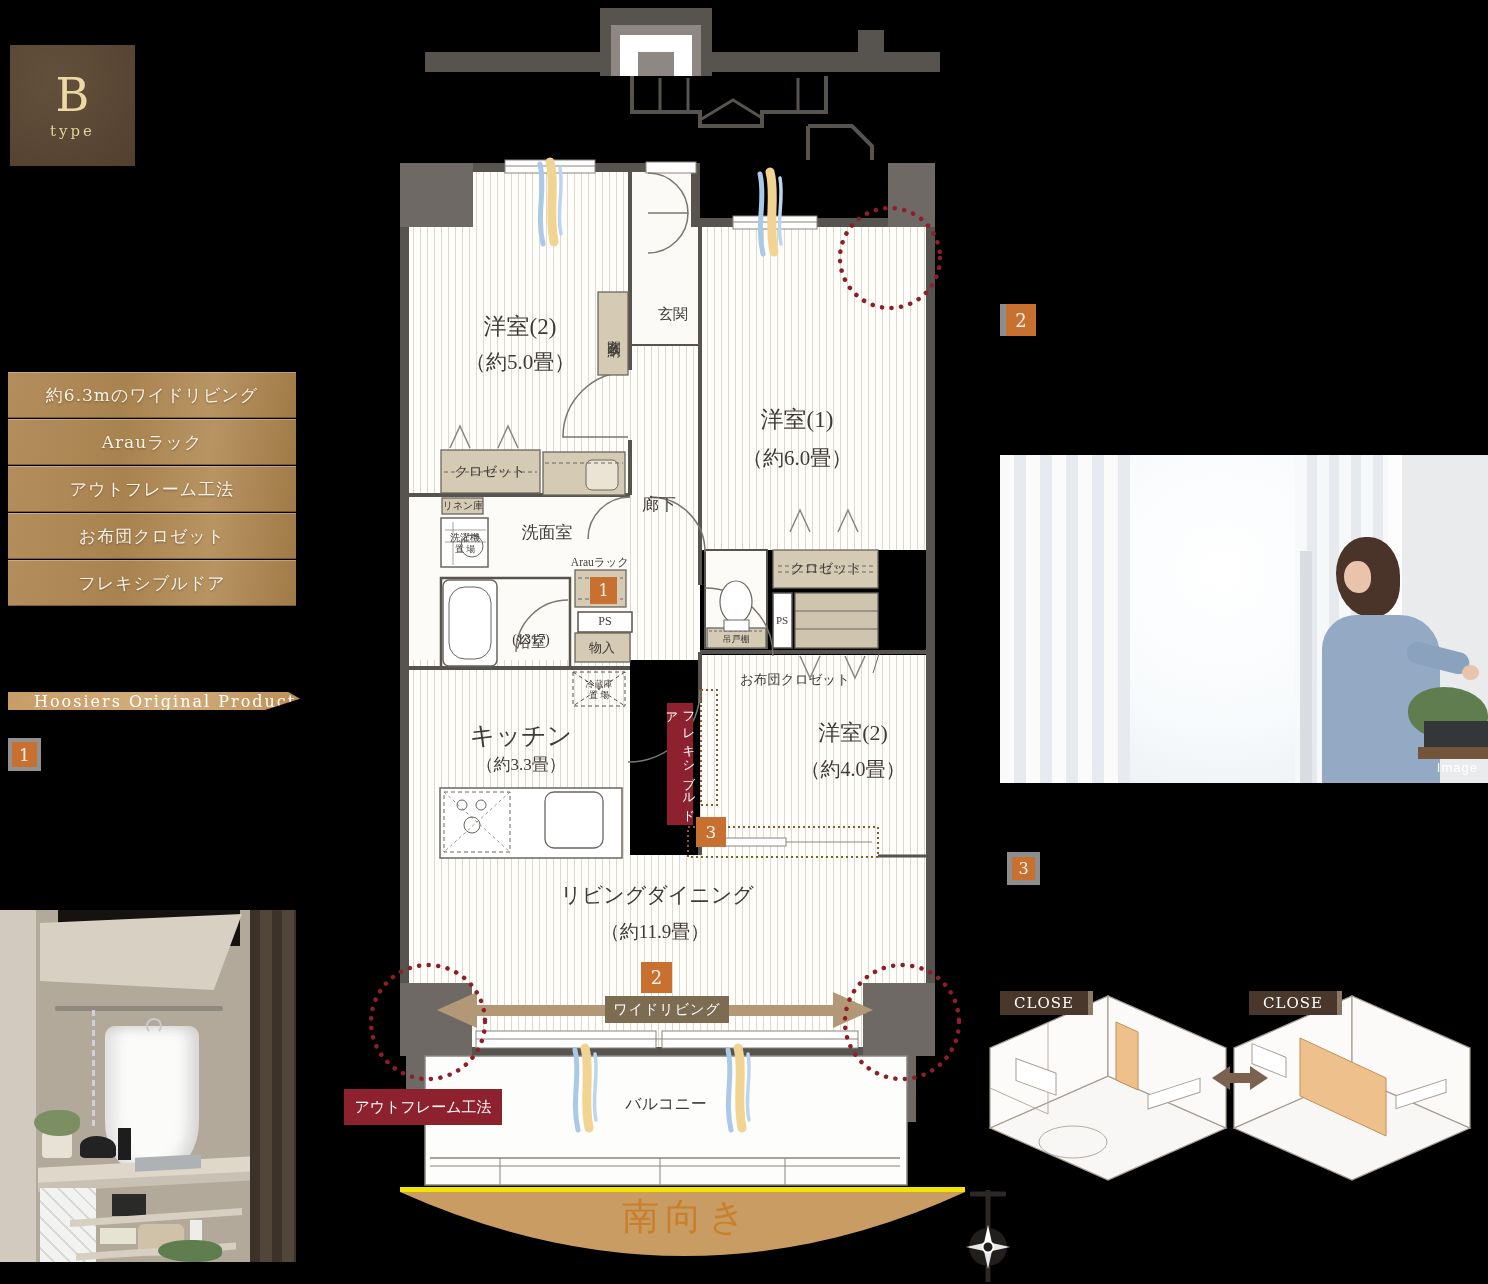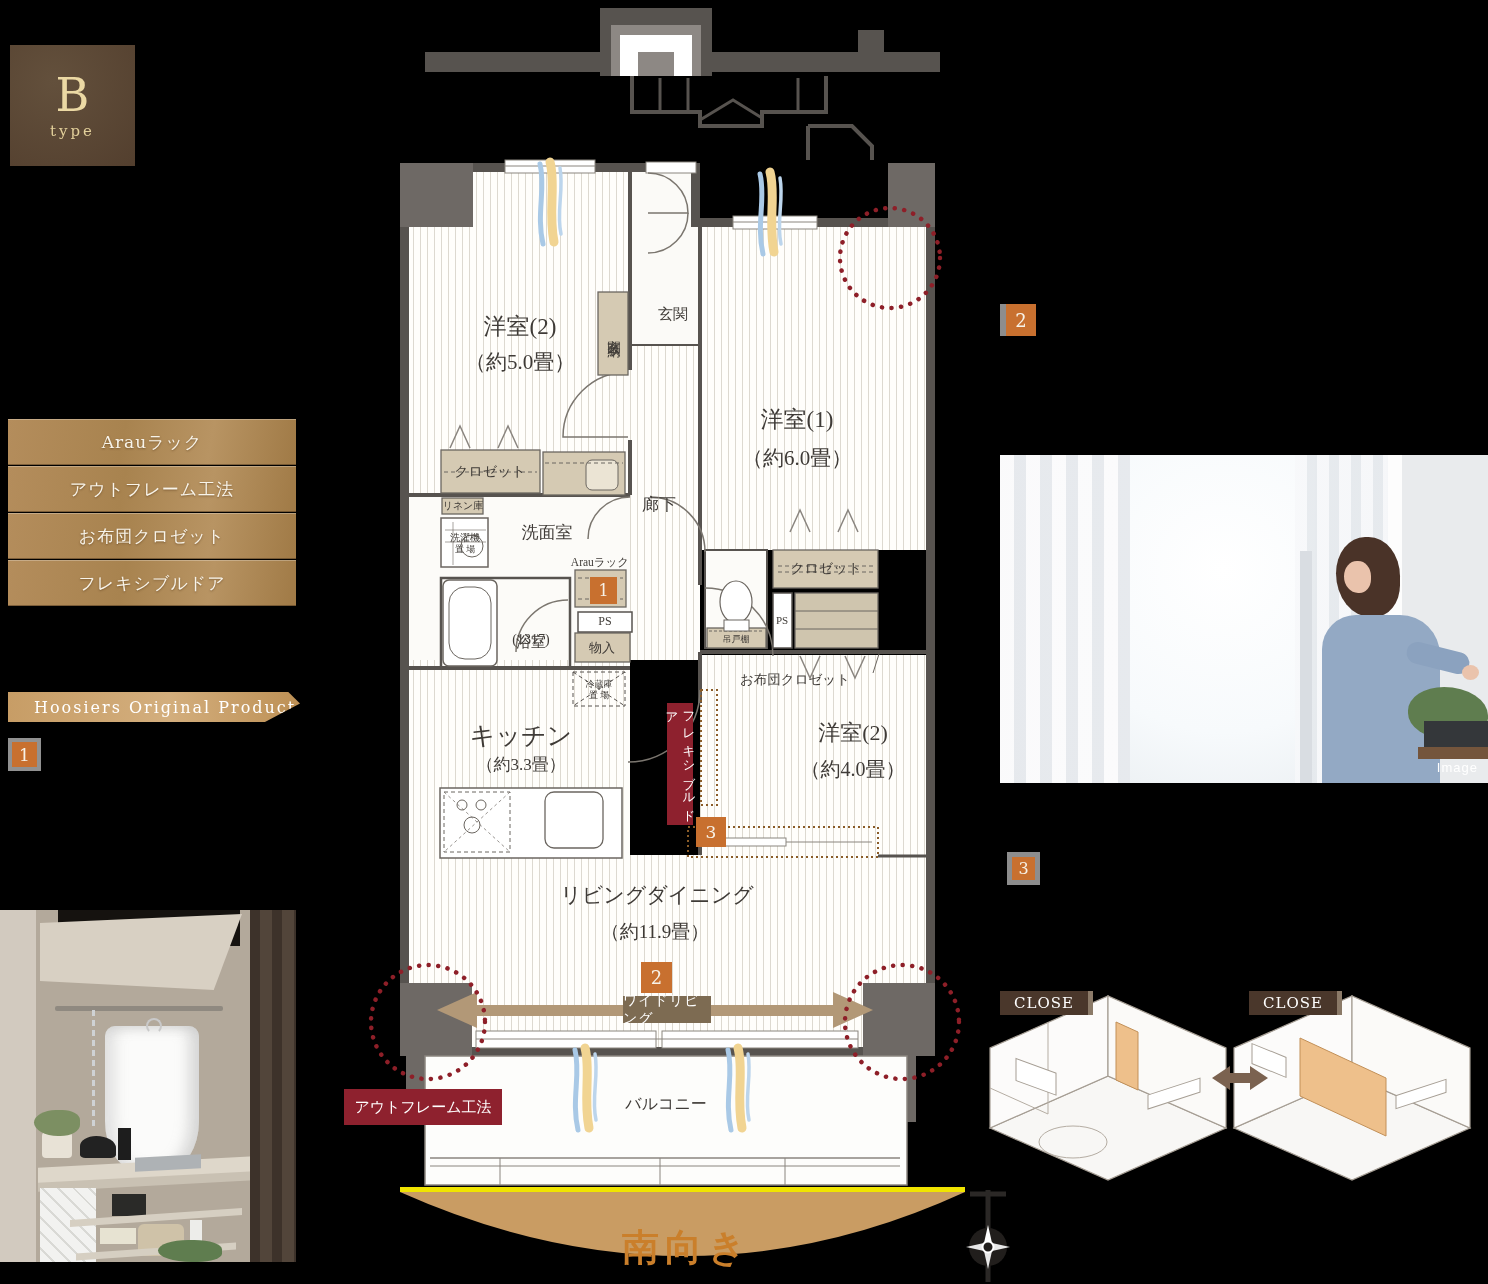--- a/index.html
+++ b/index.html
@@ -18,31 +18,31 @@
   .btype{left:10px;top:45px;width:125px;height:121px;z-index:5;
          background:radial-gradient(circle at 35% 30%,#63503c,#533f2e);
          display:flex;flex-direction:column;align-items:center;justify-content:center;color:#ecd9a4;}
   .btype .big{font-size:46px;line-height:1;}
   .btype .sub{font-size:15px;letter-spacing:3px;margin-top:4px;color:#e2cf9a;}
   .featbar{left:8px;width:288px;height:44px;z-index:5;position:absolute;
      background:linear-gradient(100deg,#b48d5c 0%,#a8834f 40%,#b89463 70%,#a07a46 100%);
      border-top:1px solid rgba(255,255,255,.28);border-bottom:1px solid rgba(60,40,20,.45);
      display:flex;align-items:center;justify-content:center;color:#f8f4ea;font-size:17px;
      text-shadow:0 1px 2px rgba(80,50,20,.5);letter-spacing:1px;}
-  .ribbon{left:8px;top:692px;width:292px;height:30px;z-index:5;position:absolute;
+  .ribbon{left:8px;top:692px;width:292px;height:18px;z-index:5;position:absolute;
      background:linear-gradient(90deg,#c79d66,#d3ae7d 55%,#bd9055);
      clip-path:polygon(0 0,96% 0,100% 38%,88% 100%,0 100%);
      display:flex;align-items:center;color:#fff;font-size:16px;letter-spacing:2px;padding-left:26px;box-sizing:border-box;}
   
   .redbox{position:absolute;background:#8e212e;color:#fff;display:flex;align-items:center;
      justify-content:center;z-index:7;font-family:"DejaVu Serif",serif;}
-  .widebanner{position:absolute;left:605px;top:996px;width:88px;height:27px;background:#7d6b52;
-     color:#fff;display:flex;align-items:center;justify-content:center;font-size:14px;z-index:7;letter-spacing:1px;margin-left:18px;}
-  .south{position:absolute;left:687px;top:1248px;transform:translate(-50%,-50%);z-index:7;
-     color:#ca7f2b;font-size:37px;font-weight:bold;letter-spacing:6px;}
+  .widebanner{position:absolute;left:605px;top:996px;width:124px;height:27px;background:#7d6b52;
+     color:#fff;display:flex;align-items:center;justify-content:center;font-size:14px;z-index:7;letter-spacing:1px;}
+  .south{position:absolute;left:687px;top:1217px;transform:translate(-50%,-50%);z-index:7;
+     color:#ca7f2b;font-size:37px;font-weight:normal;letter-spacing:6px;}
   
   .ocbox{position:absolute;height:24px;background:#4a372b;border-right:5px solid #8b7a68;
      color:#fff;display:flex;align-items:center;justify-content:center;font-size:15px;
      letter-spacing:1px;z-index:7;padding:0 14px;}
   
   .photo1{left:0;top:910px;width:296px;height:352px;z-index:4;background:#bab0a4;overflow:hidden;}
   
   .photo2{left:1000px;top:455px;width:488px;height:328px;z-index:4;overflow:hidden;
      background:linear-gradient(90deg,#e9edf1 0,#f3f6f9 10%,#fdfdfd 32%,#f5f7f9 58%,#eceff2 100%);}
   .imgcap{position:absolute;right:10px;bottom:8px;color:#fff;font-size:13px;z-index:6;
@@ -263,20 +263,21 @@
     </g>
 
     <polygon points="1212,1078 1230,1066 1230,1073 1250,1073 1250,1066 1268,1078 1250,1090 1250,1083 1230,1083 1230,1090" fill="#7b6250"></polygon>
   </svg>
 
   <div class="abs btype">
     <div class="big">B</div>
     <div class="sub">type</div>
   </div>
 
+  <div class="featbar" style="top:372px">約6.3mのワイドリビング</div>
   <div class="featbar" style="top:419px">Arauラック</div>
   <div class="featbar" style="top:466px">アウトフレーム工法</div>
   <div class="featbar" style="top:513px">お布団クロゼット</div>
   <div class="featbar" style="top:560px">フレキシブルドア</div>
 
   <div class="ribbon">Hoosiers Original Product</div>
   <div class="mk" style="left:8px;top:738px;width:25px;height:25px;border:4px solid #919191;font-size:17px">1</div>
 
   <div class="abs photo1">
     <div class="abs" style="left:0;top:0;width:36px;height:352px;background:#d2cabf;border-right:2px solid #a79d90"></div>

